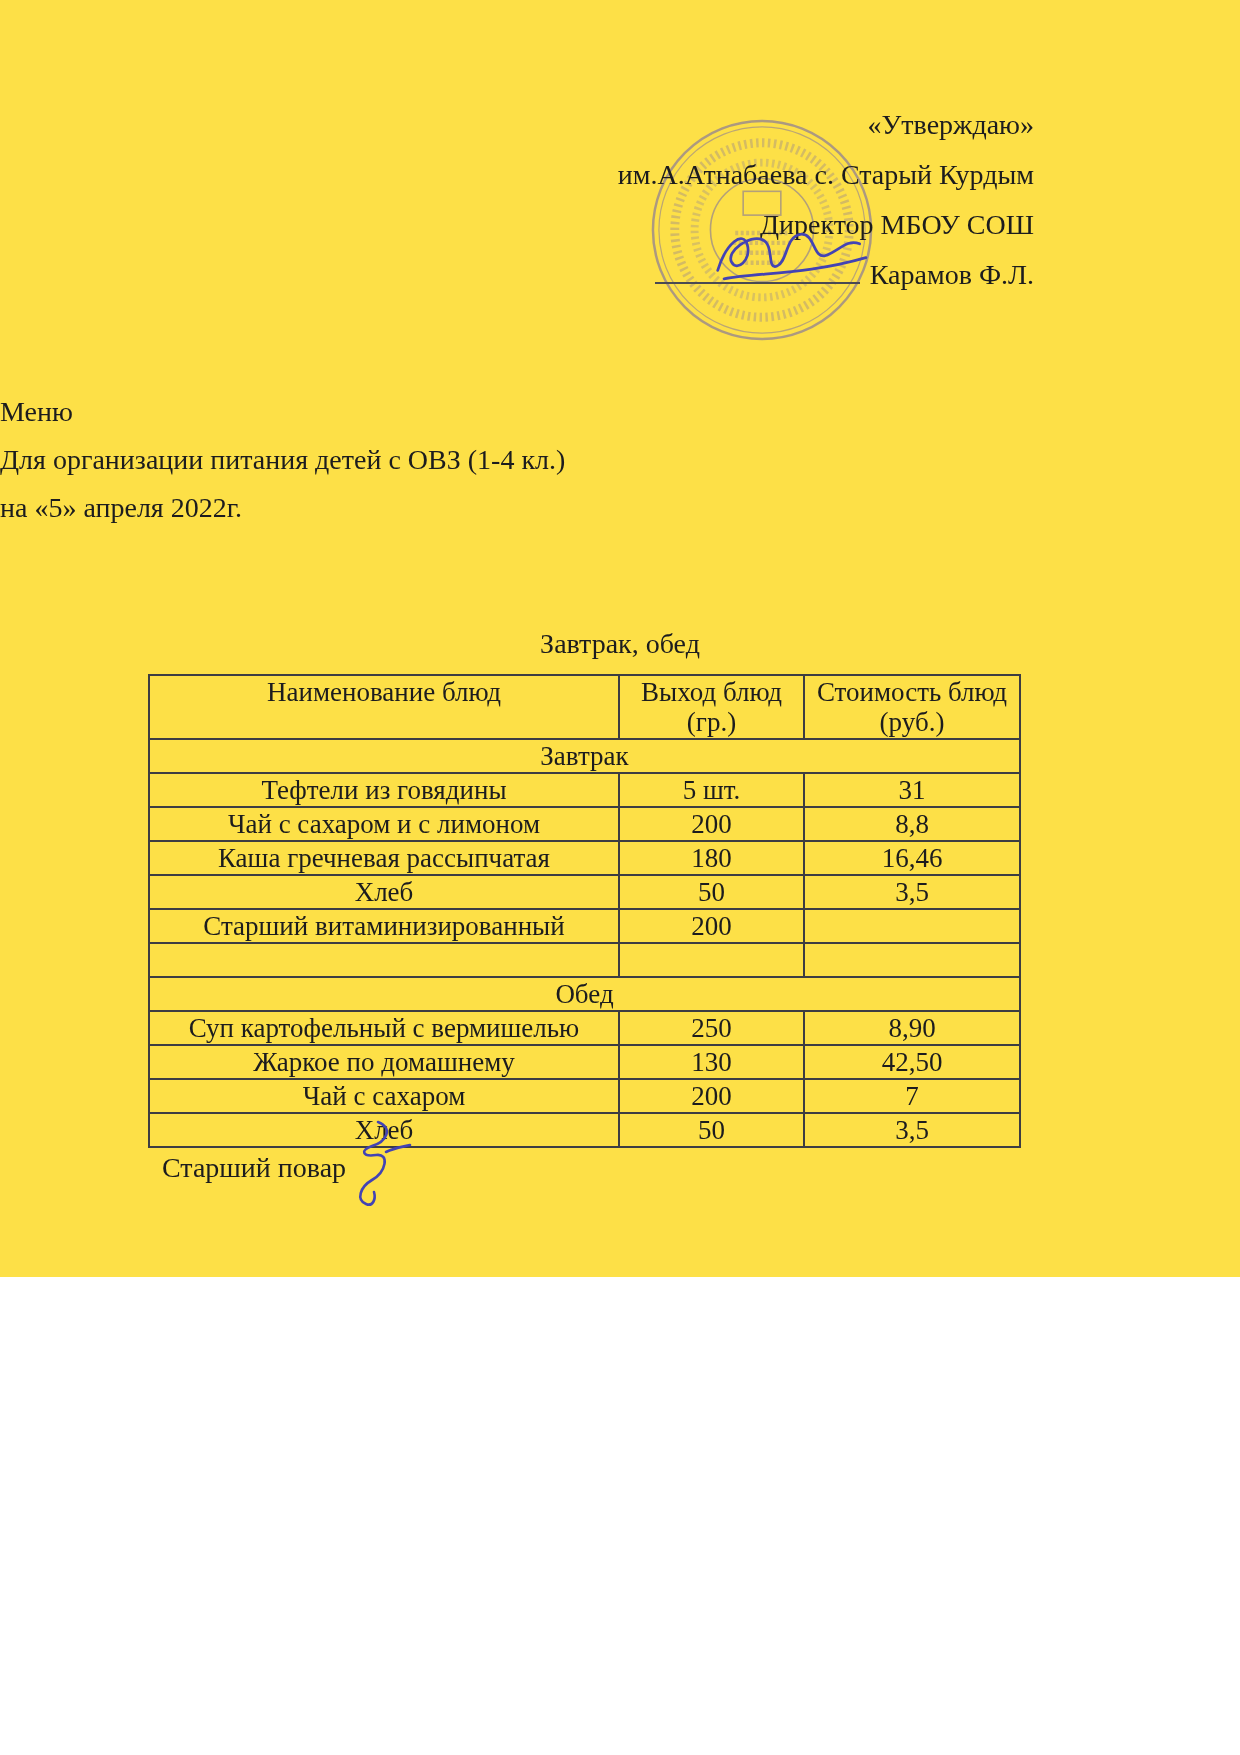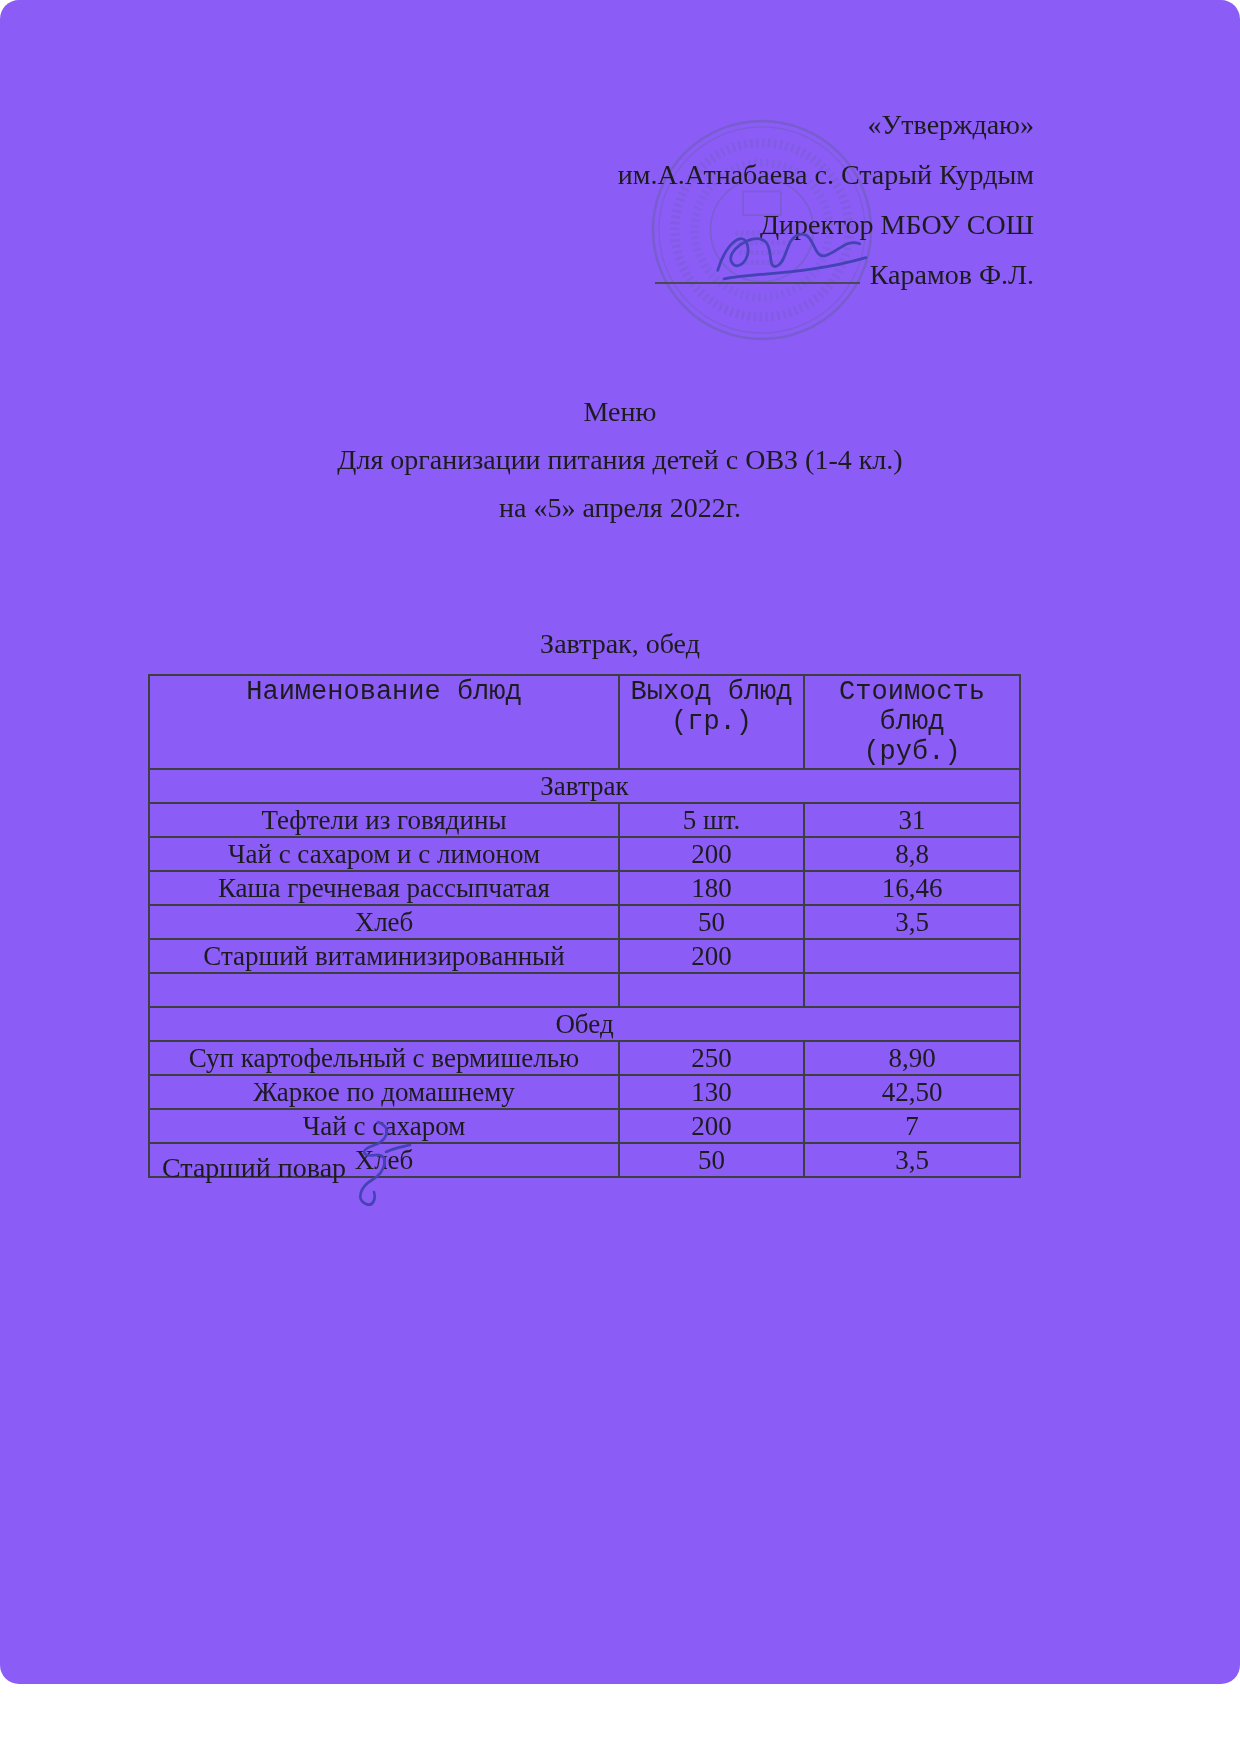--- a/index.html
+++ b/index.html
@@ -1,26 +1,25 @@
 <!DOCTYPE html>
 <html><head>
 <meta charset="utf-8">
 <style>
   * { margin: 0; padding: 0; box-sizing: border-box; }
   html, body { background: #ffffff; }
   .page {
     position: relative;
     width: 1240px;
-    height: 1684px;
-    background: #8b5cf6;
+    height: 1277px;
+    background: #fde047;
     font-family: "Liberation Serif", serif;
     color: #1c1c1e;
     overflow: hidden;
     margin: 0 auto;
-    border-radius: 19px;
   }
   
   .approval {
     position: absolute;
     top: 100px;
     right: 206px;
     text-align: right;
     font-size: 28px;
     line-height: 50px;
     white-space: nowrap;
@@ -36,21 +35,21 @@
   
   .sig { position: absolute; }
   .sig1 { left: 705px; top: 213px; width: 180px; height: 85px; }
   .sig2 { left: 328px; top: 1112px; width: 100px; height: 110px; }
   
   .title-block {
     position: absolute;
     top: 388px;
     left: 0;
     width: 100%;
-    text-align: center;
+    text-align: left;
     font-size: 28px;
     line-height: 48px;
   }
   .section-heading {
     position: absolute;
     top: 628px;
     left: 0;
     width: 100%;
     text-align: center;
     font-size: 28px;
@@ -66,21 +65,21 @@
     table-layout: fixed;
   }
   .menu-table th, .menu-table td {
     border: 2px solid #3d3d42;
     text-align: center;
     font-weight: normal;
     padding: 1px 6px;
     overflow: hidden;
   }
   .menu-table th { vertical-align: top; line-height: 30px; }
-  .menu-table th span { display: block; font-family: Liberation Mono, monospace; }
+  .menu-table th span { display: block; }
   .menu-table td { height: 34px; line-height: 30px; }
   
   .footer {
     position: absolute;
     left: 162px;
     top: 1152px;
     font-size: 28px;
   }
 </style>
 </head>

